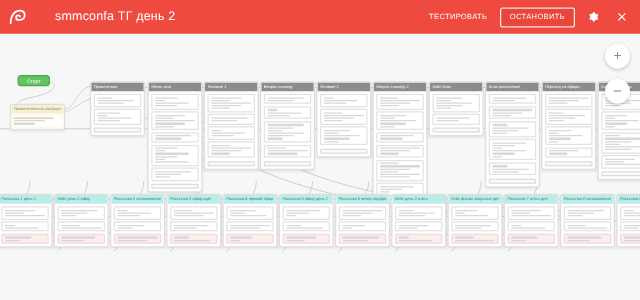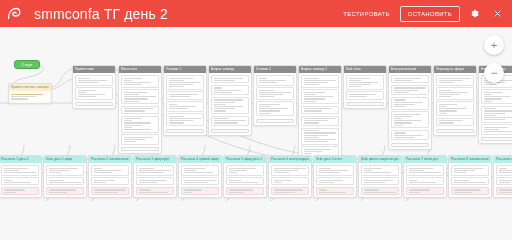--- a/index.html
+++ b/index.html
@@ -19,24 +19,24 @@
     z-index:40;
   }
   #logo {
     width:26px; height:27px;
     display:flex; align-items:center; justify-content:center;
     flex:0 0 26px;
   }
   #logo svg { display:block; }
   #title {
     color:#ffffff;
-    font-size:14px;
+    font-size:10px;
     letter-spacing:0.15px;
     white-space:nowrap;
-    margin-left:8px;
+    margin-left:18px;
     flex:1 1 auto;
   }
   .hdr-actions { display:flex; align-items:center; gap:0; padding-right:6px; }
   #btn-test {
     color:#ffffff; font-size:6px; letter-spacing:0.3px;
     background:transparent; border:none;
     padding:4px 6px; white-space:nowrap;
     font-family:inherit;
   }
   #btn-stop {

